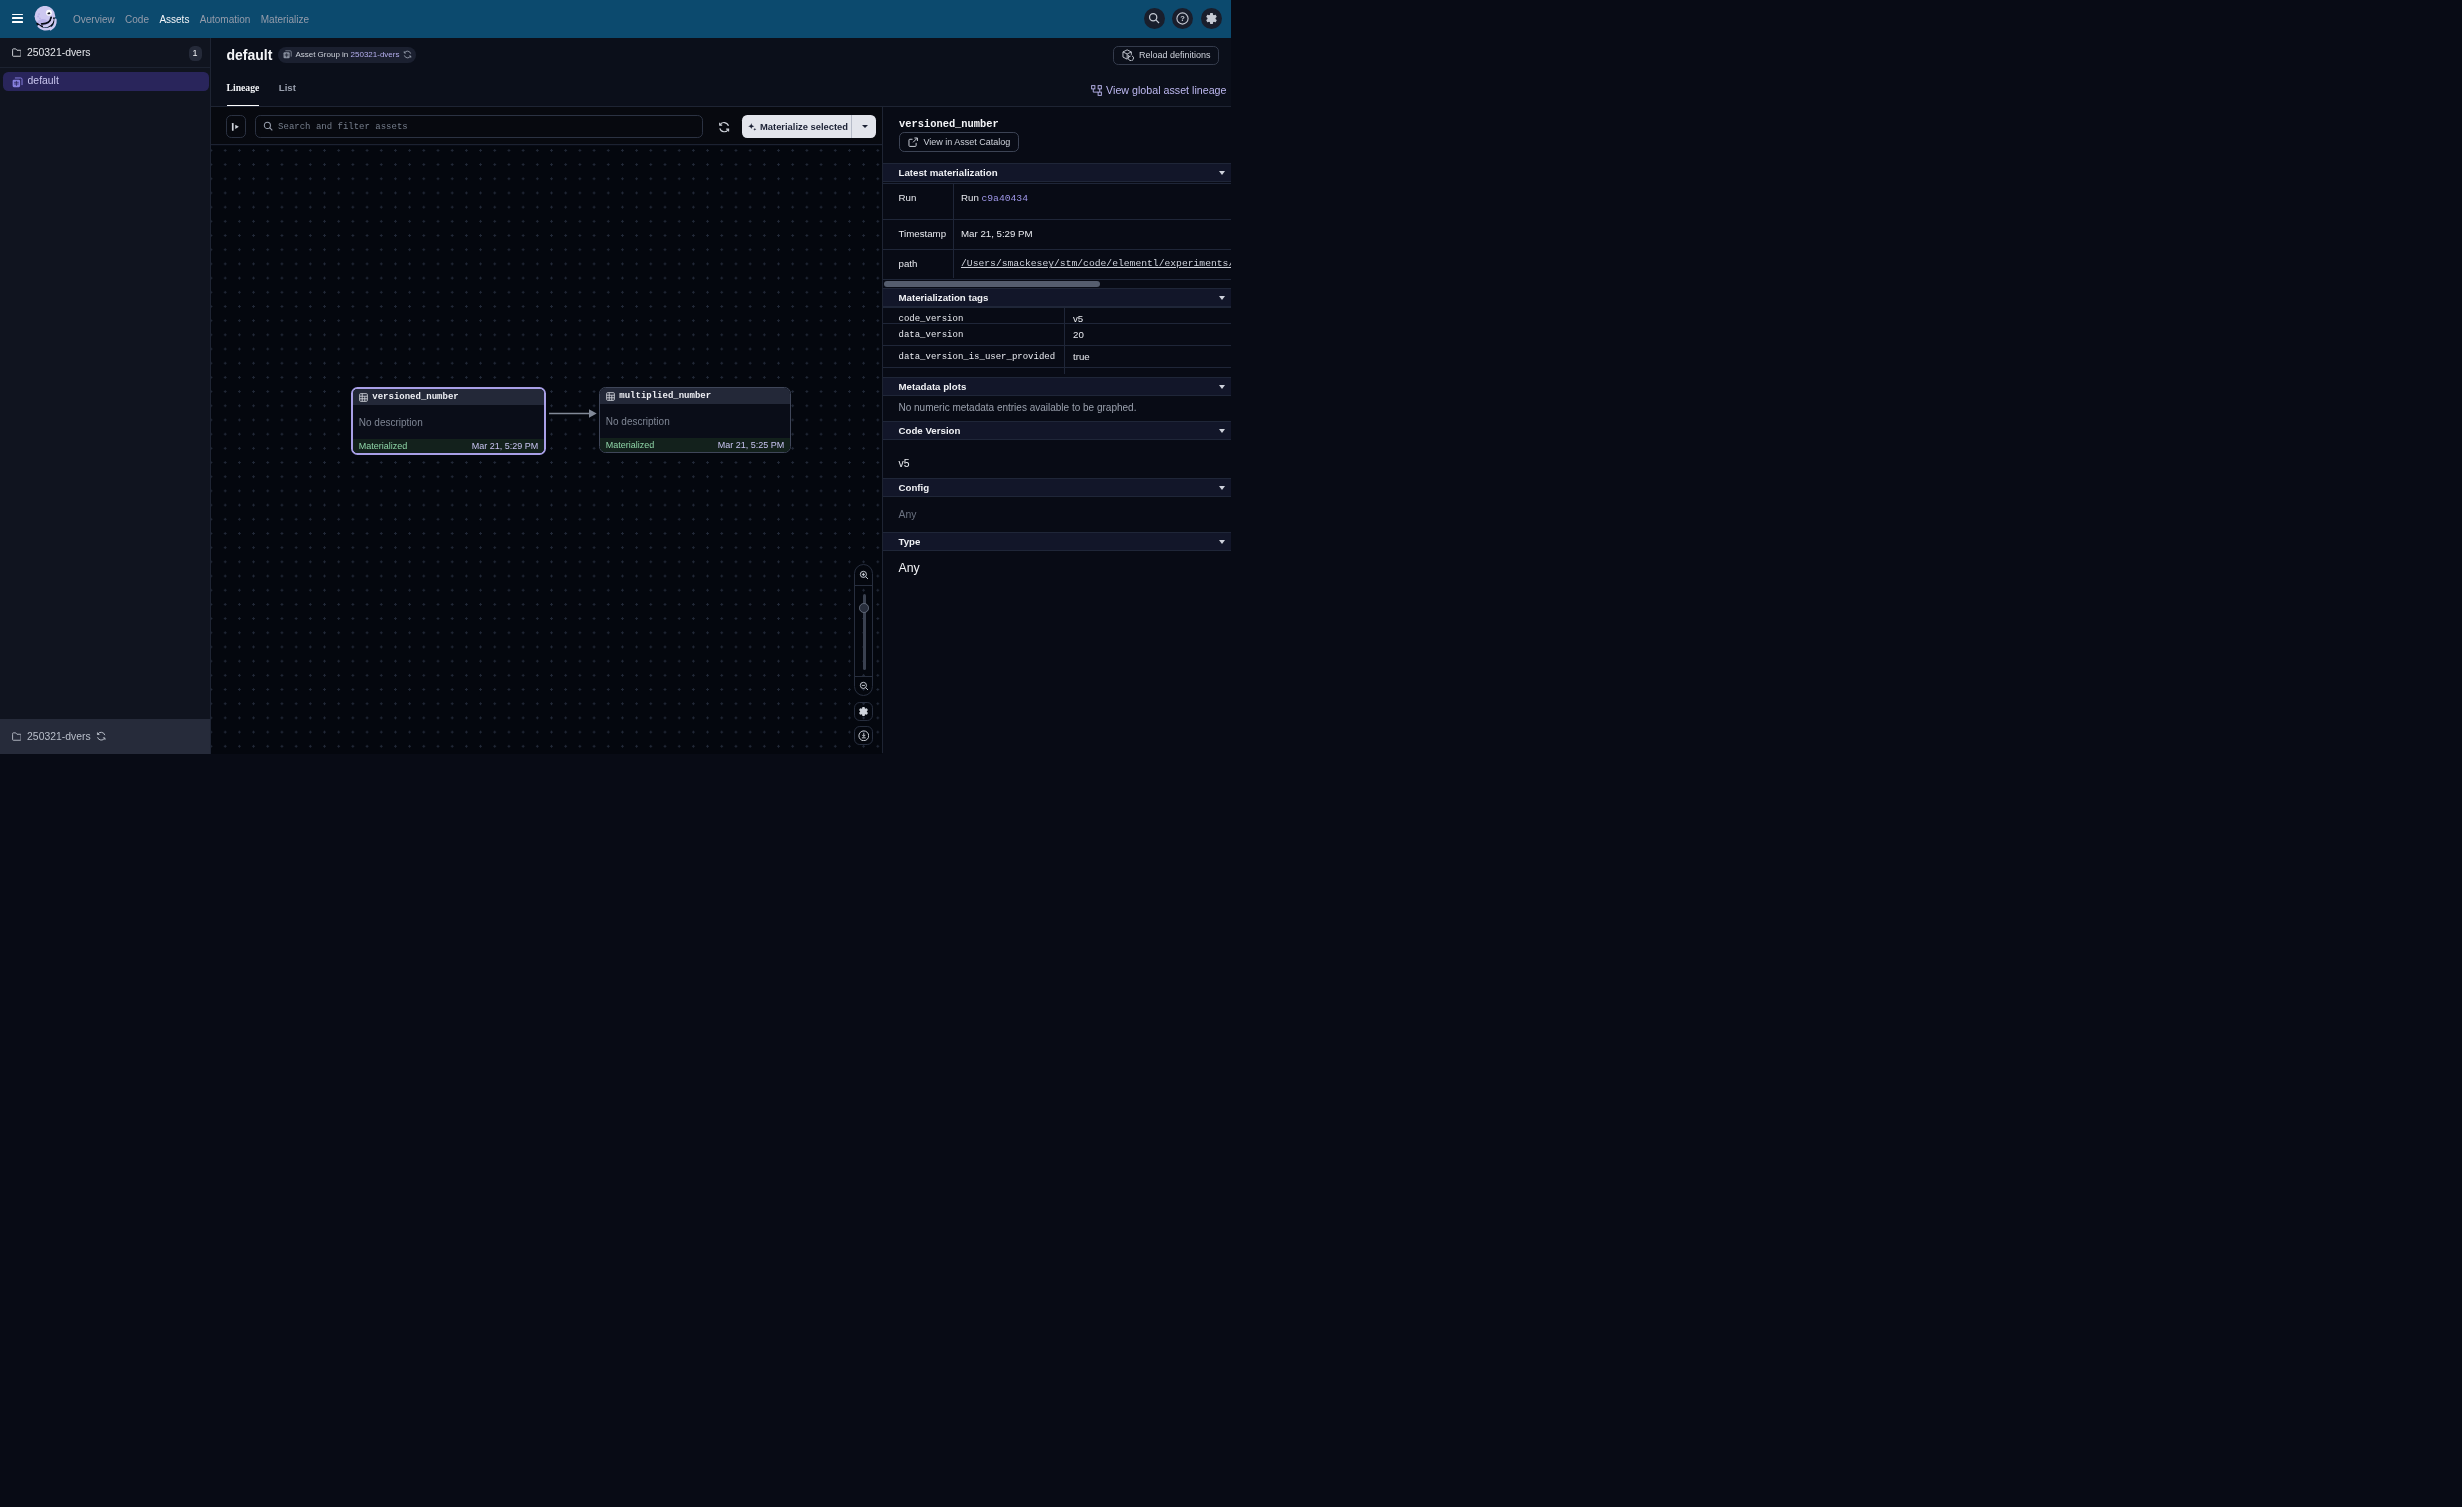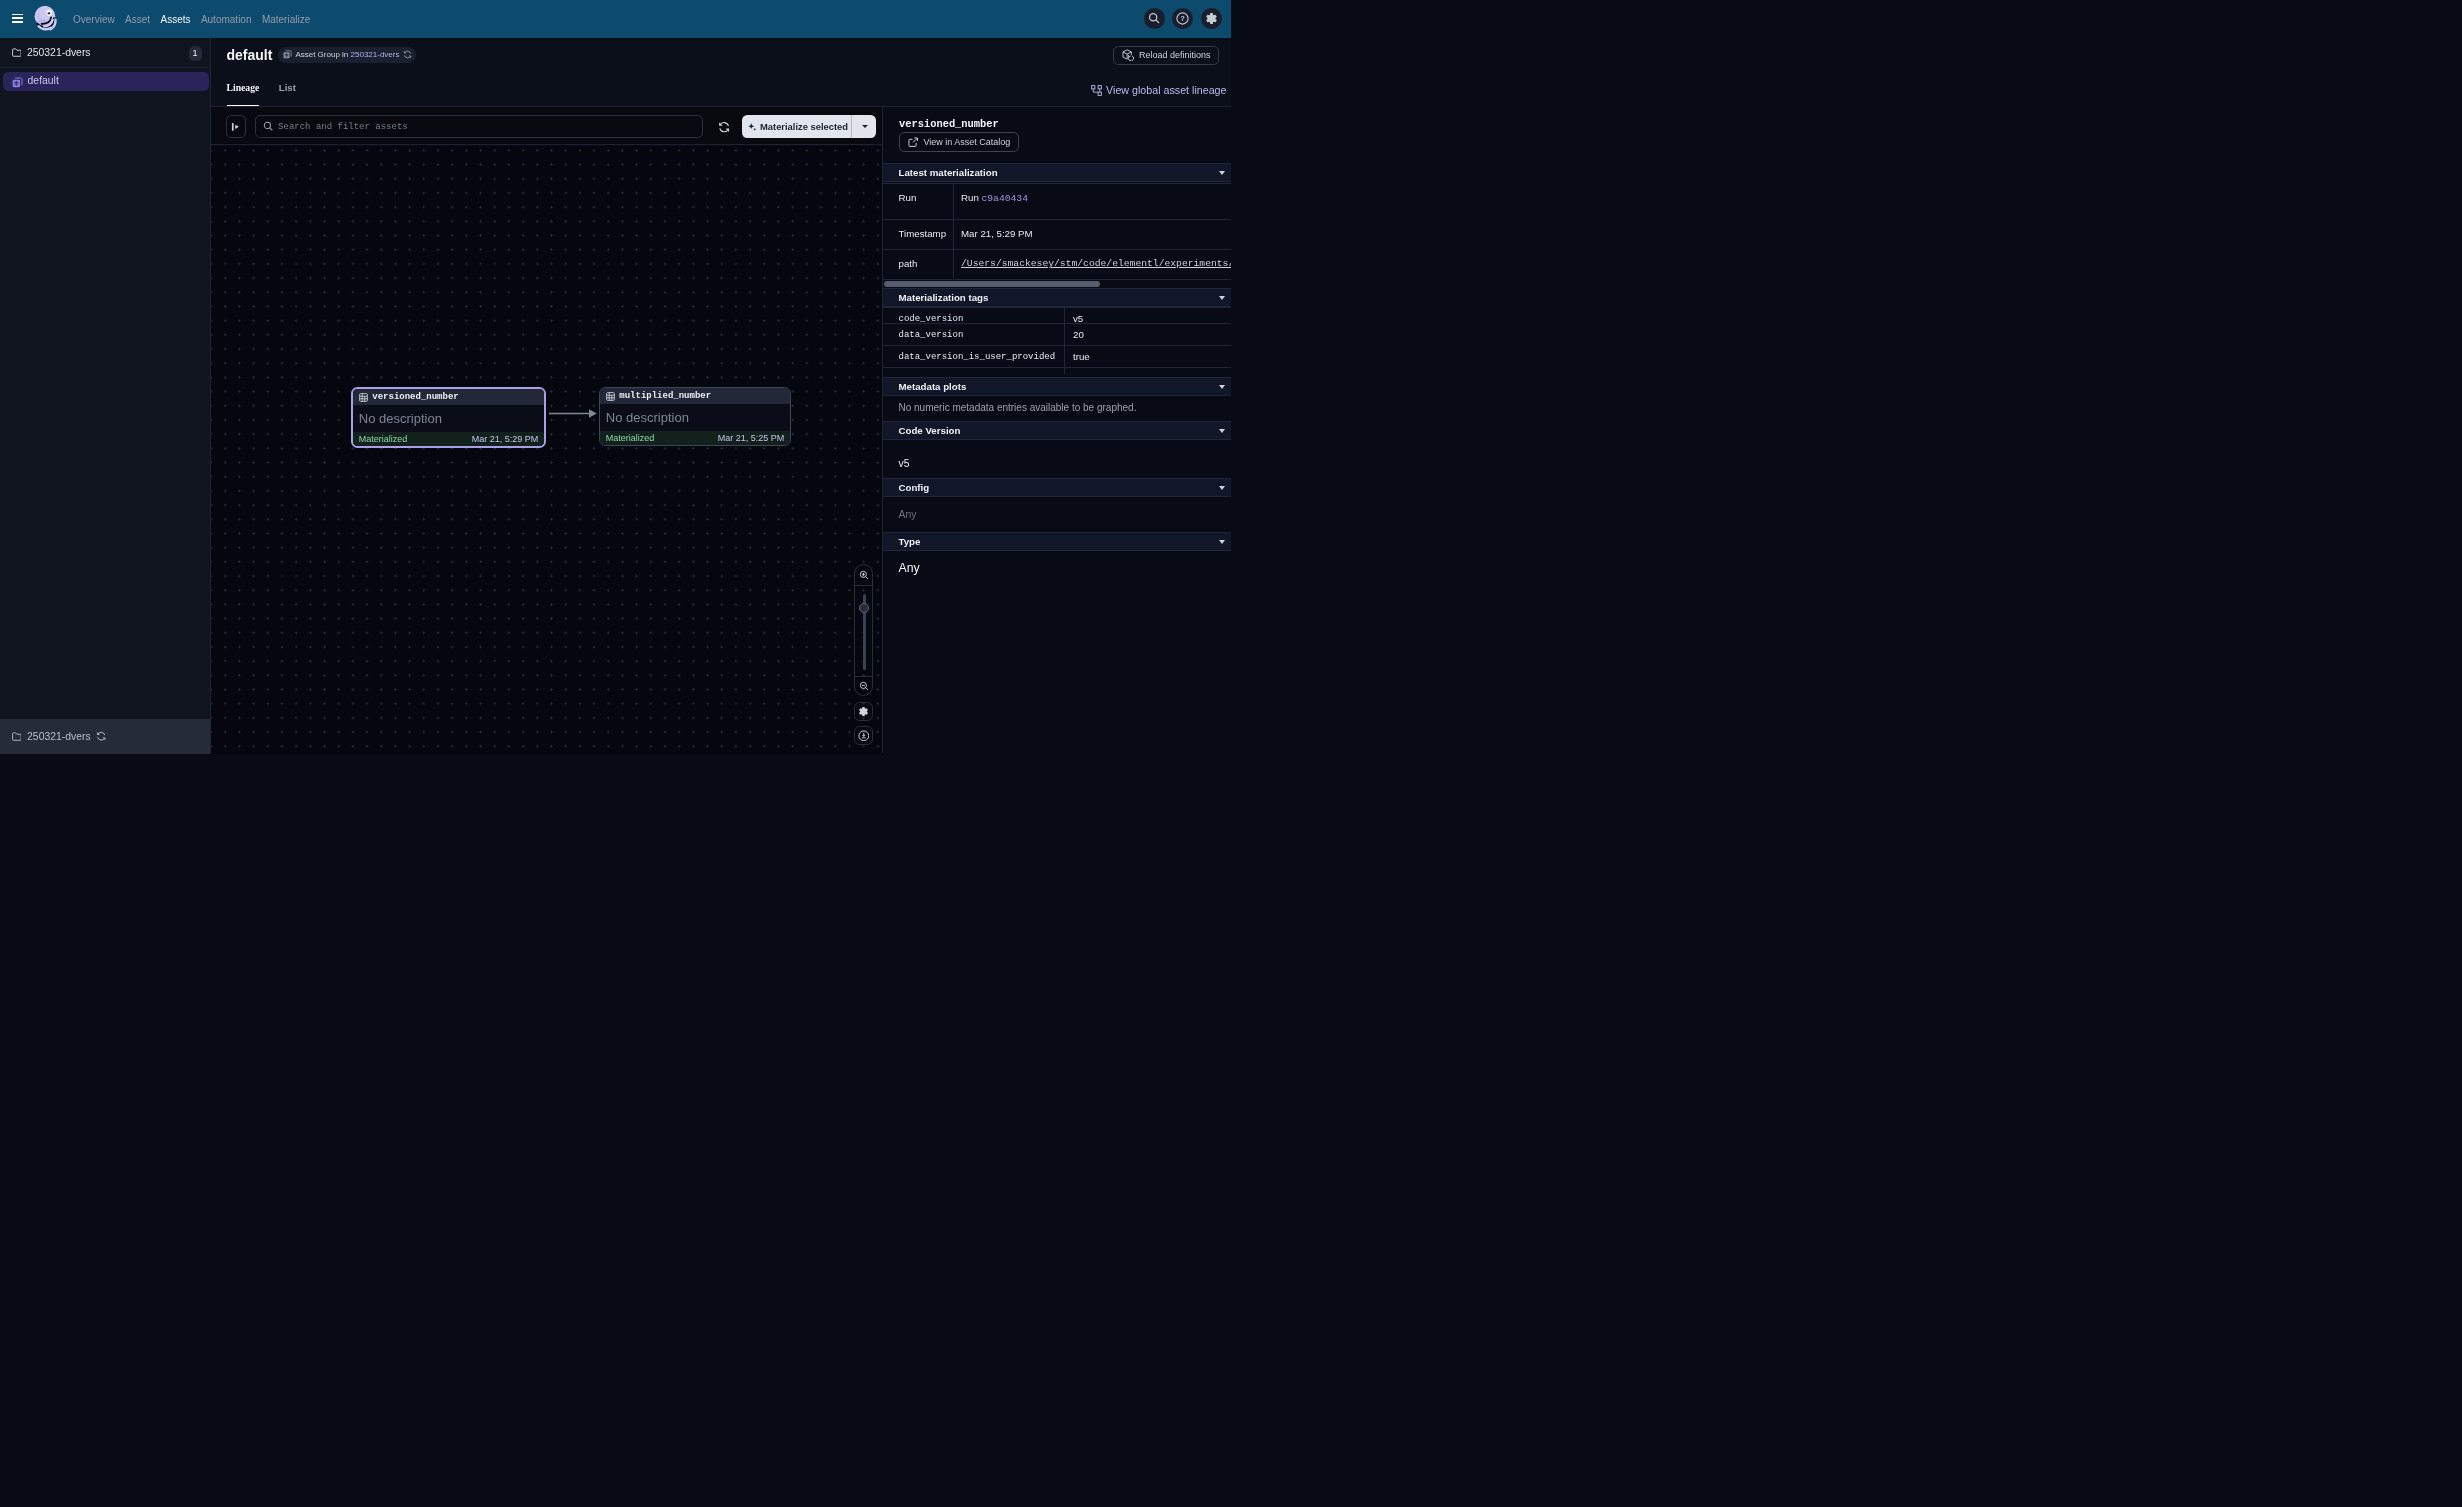--- a/index.html
+++ b/index.html
@@ -43,21 +43,21 @@
   .tbrefresh { position:absolute; left:503px; top:9.4px; width:21px; height:21px; display:flex; align-items:center; justify-content:center; }
   .tbmat { position:absolute; left:531px; top:8px; width:134px; height:23px; background:#e3e5ec; border-radius:5.2px; color:#1d2235; font-size:9.4px; font-weight:600; overflow:hidden; }
 
   
   .graph { position:absolute; left:211px; top:146px; width:671px; height:608px; background:#04070e;
     background-image:radial-gradient(circle, #222938 1.2px, transparent 1.3px);
     background-size:14.2px 14.2px; background-position:7.1px -2.7px; }
 
   .node { position:absolute; width:195px; border-radius:6.5px; overflow:hidden; }
   .node .hd { height:16px; background:#232838; display:flex; align-items:center; padding:0 5.8px; color:#edeef3; font-family:"Liberation Mono", monospace; font-size:9px; font-weight:700; }
-  .node .bd { height:27px; background:#0a0d18; display:flex; align-items:center; padding:0 5.8px; color:#7e8593; font-size:13px; }
+  .node .bd { height:34px; background:#0a0d18; display:flex; align-items:center; padding:0 5.8px; color:#7e8593; font-size:10px; }
   .node .ft { height:13.6px; background:#13211c; display:flex; align-items:center; padding:0 5.8px; font-size:9px; }
   .node .ft .m { color:#8fd6a8; }
   .node .ft .t { margin-left:auto; color:#c7c3f0; }
 
   
   .panel { position:absolute; left:882px; top:107px; width:349px; height:646px; background:#080b15; border-left:0.6px solid #1e2433; }
   .ptitle { position:absolute; left:16px; top:11px; font-family:"Liberation Mono", monospace; font-size:10.4px; font-weight:700; color:#f4f5f8; }
   .pviewbtn { position:absolute; left:16px; top:25px; height:20px; border:0.6px solid #3c4354; border-radius:5.2px; display:flex; align-items:center; padding:0 7.8px; color:#ced2db; font-size:9px; }
   .sechead { position:absolute; left:0; width:349px; height:19px; background:#121629; border-top:0.6px solid #1f2638; border-bottom:0.6px solid #1f2638; display:flex; align-items:center; padding-left:15.5px; color:#f0f1f5; font-size:9.7px; font-weight:700; }
   .sechead .car { position:absolute; right:7.1px; width:0; height:0; border-left:3.6px solid transparent; border-right:3.6px solid transparent; border-top:4.2px solid #cfd3dc; }
@@ -98,21 +98,21 @@
       <path d="M 39.6 25.5 C 40.2 33, 36.5 39.5, 30.5 43.2"></path>
     </g>
     <circle cx="27.5" cy="12.5" r="5.4" fill="#fdfdff"></circle>
     <path d="M 24.6 14.8 a 3 3 0 0 1 5.6 -1.6 c -1.2 2.4 -3.6 2.8 -5.6 1.6 Z" fill="#11131f"></path>
     <circle cx="9" cy="15" r="1.7" fill="#b9b2e8"></circle>
     <circle cx="7.3" cy="19.5" r="2" fill="#b9b2e8"></circle>
     <circle cx="10.7" cy="22.7" r="1.6" fill="#b9b2e8"></circle>
   </svg>
   <nav class="navlinks">
     <a>Overview</a>
-      <a>Asset</a>
+      <a>Code</a>
       <a class="active">Assets</a>
       <a>Automation</a>
       <a>Materialize</a>
   </nav>
   <div class="navcircle" style="left:1144px">
     <svg width="12.3" height="12.3" viewBox="0 0 19 19" fill="none" stroke="#c6cad4" stroke-width="1.9">
         <circle cx="8" cy="8" r="5.6"></circle>
         <line x1="12.2" y1="12.2" x2="17" y2="17"></line>
       </svg>
   </div>

